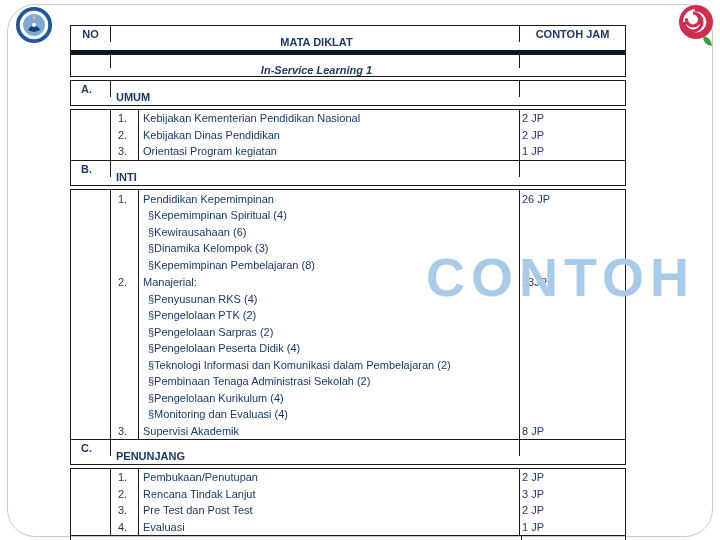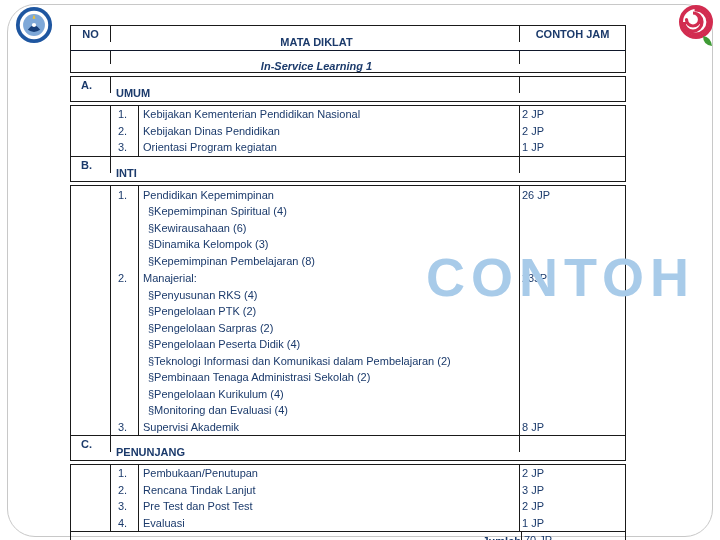--- a/index.html
+++ b/index.html
@@ -17,21 +17,21 @@
   .block{border:1px solid #1a1a1a;margin-bottom:3px;}
   .row{display:flex;}
   .c{box-sizing:border-box;}
   .c-no{width:40px;flex:none;border-right:1px solid #1a1a1a;padding:1px 2px 0 10px;}
   .c-num{width:28px;flex:none;border-right:1px solid #1a1a1a;padding:1px 2px 0 7px;}
   .c-txt{flex:1;padding:1px 2px 0 4px;}
   .c-title{flex:1;padding:1px 2px 0 5px;margin-top:8px;}
   .c-hrs{width:106px;flex:none;border-left:1px solid #1a1a1a;
          text-align:left;padding:1px 13px 0 2px;}
   .c-total{width:450px;flex:none;text-align:right;font-weight:bold;padding-top:2px;}
-  .hdr-row{font-weight:bold;border-bottom:1px solid #0f172a;}
+  .hdr-row{font-weight:bold;border-bottom:5px solid #0f172a;}
   .hdr-row .c{height:16px;line-height:14px;text-align:center;}
   .hdr-row .c-no{padding-left:2px;}
   .hdr-row .c-hrs{padding-right:2px;}
   .sub-row .c{height:13px;line-height:12px;}
   .sub-row .c-title{text-align:center;font-weight:bold;font-style:italic;}
   .sec-row{font-weight:bold;}
   .sec-row .c{height:16px;line-height:14px;}
   .top{border-top:1px solid #1a1a1a;}
   .item-row .c{line-height:15.5px;}
   .multi .c, .multi .c-txt div{line-height:16.5px;}

